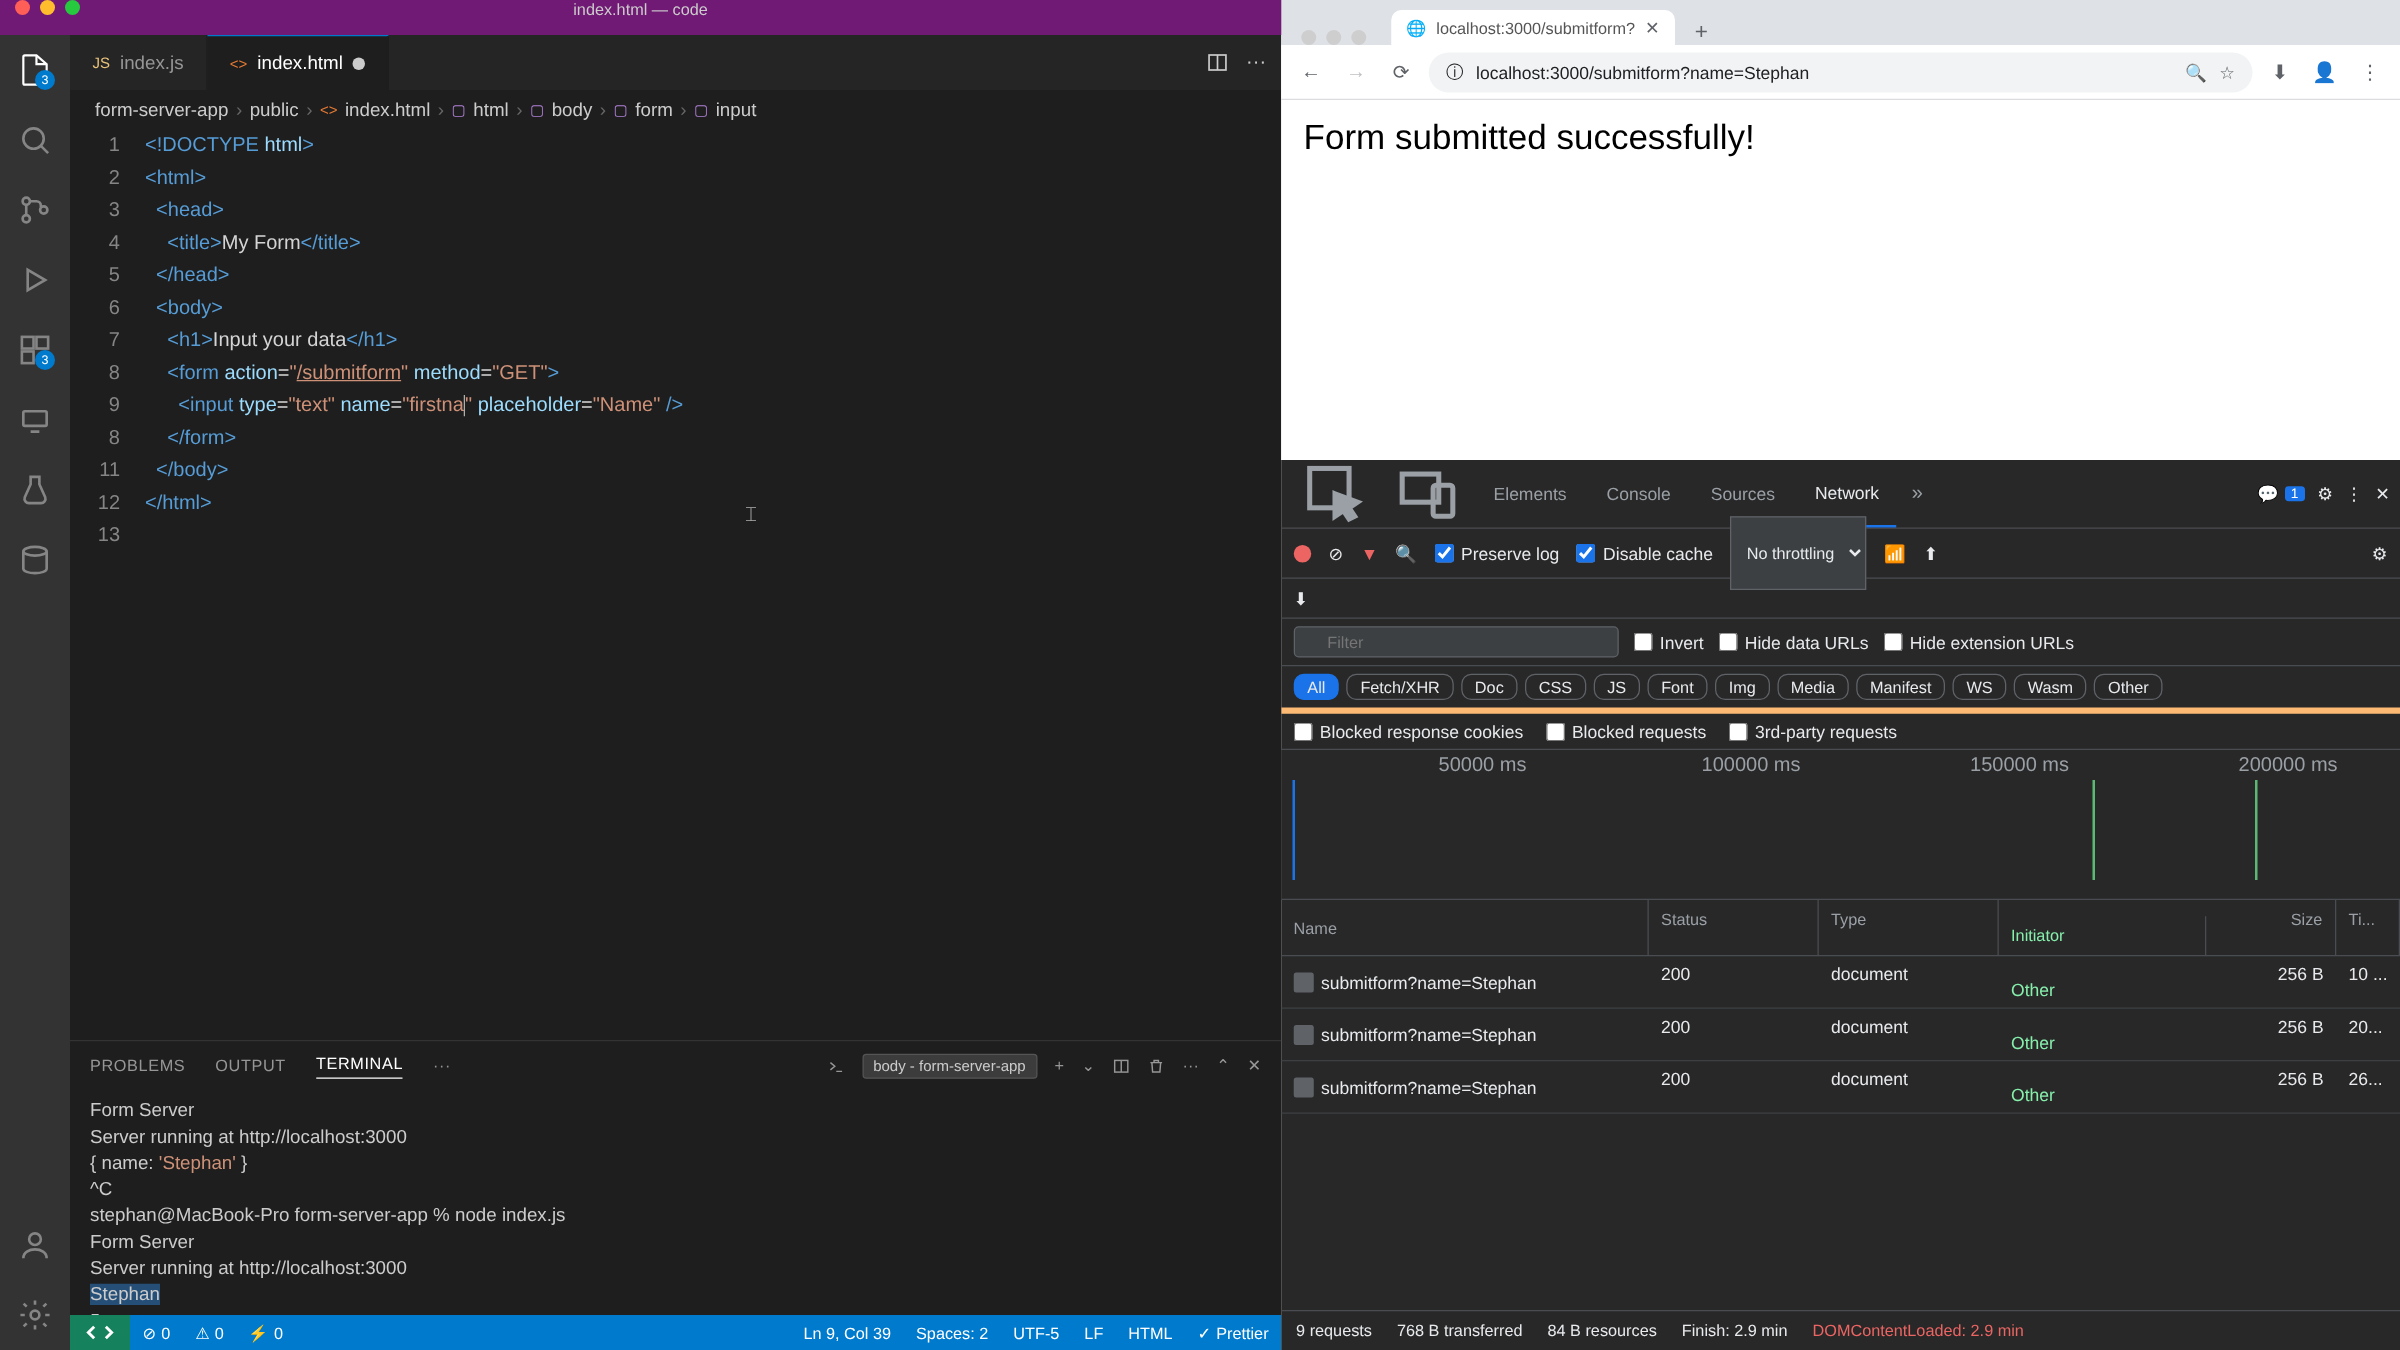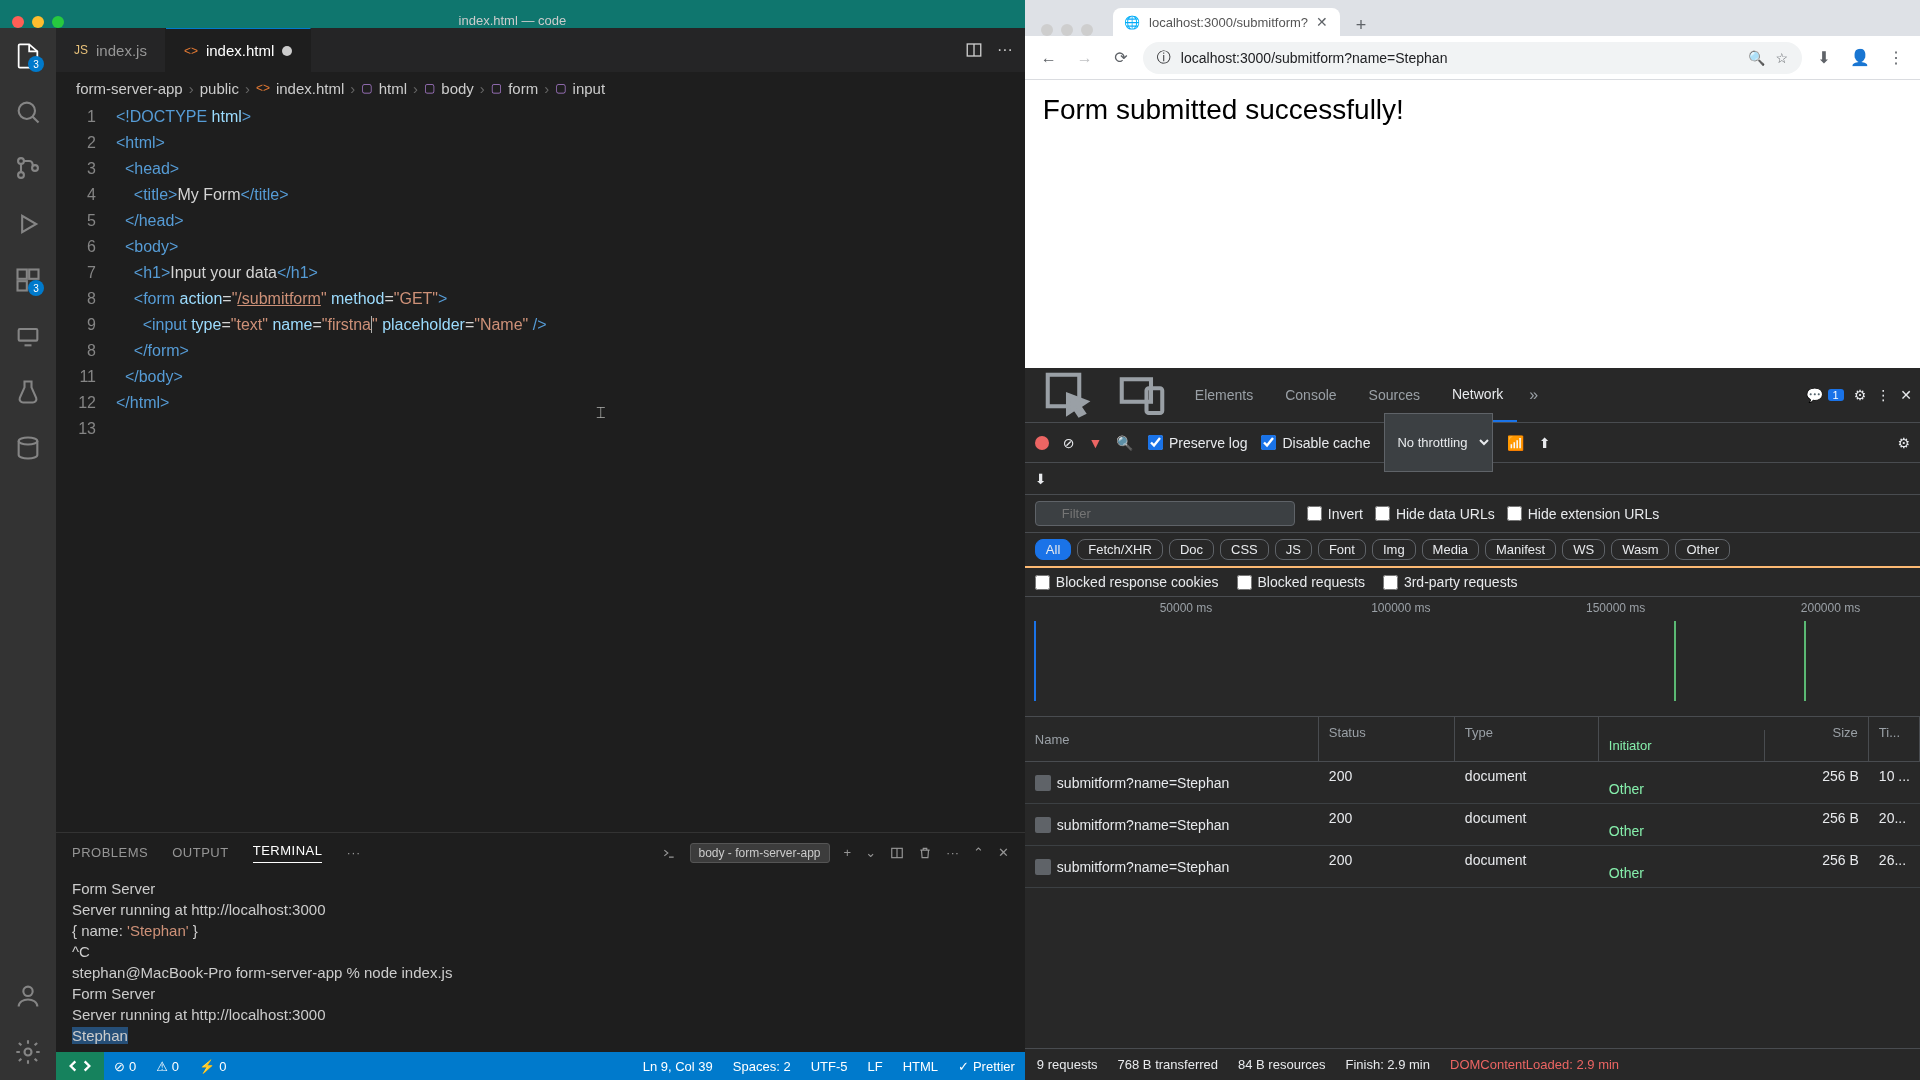--- a/index.html
+++ b/index.html
@@ -1,19 +1,19 @@
 <!DOCTYPE html>
 <html><head>
 <meta charset="utf-8">
 <style>
 * { margin: 0; padding: 0; box-sizing: border-box; font-family: -apple-system, BlinkMacSystemFont, "Segoe UI", sans-serif; }
 body { background: #1e1e1e; width: 1920px; height: 1080px; overflow: hidden; display: flex; }
 .left { width: 1040px; height: 100%; display: flex; flex-direction: column; background: #1e1e1e; }
 .right { flex: 1; height: 100%; display: flex; flex-direction: column; background: #fff; }
-.mac-title { height: 28px; background: #0f766e; display: flex; align-items: flex-end; position: relative; }
+.mac-title { height: 28px; background: #701a75; display: flex; align-items: flex-start; position: relative; }
 .traffic { display: flex; gap: 8px; padding-left: 12px; }
 .dot { width: 12px; height: 12px; border-radius: 50%; }
 .red { background: #ff5f56; } .yellow { background: #ffbd2e; } .green { background: #27c93f; }
 .title-text { position: absolute; left: 50%; transform: translateX(-50%); color: #ccc; font-size: 13px; }
 .editor-wrap { flex: 1; display: flex; overflow: hidden; }
 .activity { width: 56px; background: #333; display: flex; flex-direction: column; align-items: center; padding-top: 14px; gap: 28px; }
 .activity .ic { width: 28px; height: 28px; color: #858585; display: flex; align-items: center; justify-content: center; cursor: pointer; position: relative; }
 .activity .ic.active { color: #fff; }
 .activity .badge { position: absolute; bottom: -2px; right: -2px; background: #007acc; color: #fff; font-size: 10px; border-radius: 50%; width: 16px; height: 16px; display: flex; align-items: center; justify-content: center; }
 .activity .bottom { margin-top: auto; padding-bottom: 14px; display: flex; flex-direction: column; gap: 28px; }
@@ -67,26 +67,26 @@
 .dt-right { margin-left: auto; display: flex; align-items: center; gap: 10px; }
 .issue-badge { background: #1a73e8; color: #fff; font-size: 11px; padding: 0 5px; border-radius: 3px; }
 .dt-toolbar { height: 40px; display: flex; align-items: center; gap: 14px; padding: 0 10px; border-bottom: 1px solid #494c50; }
 .rec { width: 14px; height: 14px; border-radius: 50%; background: #ec6563; }
 .chk { display: flex; align-items: center; gap: 6px; }
 .chk input { accent-color: #1a73e8; width: 15px; height: 15px; }
 .throttle { background: #3c4043; color: #e8eaed; border: 1px solid #5f6368; padding: 20px 8px; font-size: 13px; }
 .dt-toolbar2 { height: 32px; display: flex; align-items: center; padding: 0 10px; border-bottom: 1px solid #494c50; }
 .filter-row { display: flex; align-items: center; gap: 12px; padding: 6px 10px; border-bottom: 1px solid #494c50; flex-wrap: wrap; }
 .filter-input { background: #3c4043; border: 1px solid #5f6368; color: #9aa0a6; padding: 4px 10px 4px 26px; border-radius: 4px; font-size: 13px; width: 260px; position: relative; }
-.pill-row { display: flex; gap: 6px; padding: 6px 10px; border-bottom: 2px solid #fdba74; flex-wrap: wrap; }
+.pill-row { display: flex; gap: 6px; padding: 6px 10px; border-bottom: 5px solid #fdba74; flex-wrap: wrap; }
 .pill { border: 1px solid #5f6368; padding: 2px 10px; border-radius: 8px; font-size: 13px; color: #e8eaed; cursor: pointer; }
 .pill.active { background: #1a73e8; border-color: #1a73e8; }
 .checks-row { display: flex; gap: 18px; padding: 6px 10px; border-bottom: 1px solid #494c50; }
 .timeline { height: 120px; border-bottom: 1px solid #494c50; position: relative; background: #282828; }
-.timeline .tick { position: absolute; top: 4px; font-size: 12px; color: #9aa0a6; transform: translateX(-50%); }
+.timeline .tick { position: absolute; top: 4px; font-size: 16px; color: #9aa0a6; transform: translateX(-50%); }
 .timeline .mark { position: absolute; width: 2px; height: 80px; top: 24px; background: #5bb974; }
 .net-table { flex: 1; overflow: auto; }
 .net-header { display: flex; border-bottom: 1px solid #494c50; font-size: 13px; color: #9aa0a6; }
 .net-header > div { padding: 8px 10px; border-right: 1px solid #494c50; }
 .net-row { display: flex; font-size: 14px; border-bottom: 1px solid #3c4043; }
 .net-row > div { padding: 6px 10px; overflow: hidden; text-overflow: ellipsis; white-space: nowrap; }
 .col-name { width: 294px; display: flex; align-items: center; gap: 6px; }
 .col-status { width: 136px; } .col-type { width: 144px; } .col-init { width: 166px; color: #86efac; margin-top: 13px; } .col-size { width: 104px; text-align: right; } .col-time { flex: 1; }
 .doc-ic { width: 16px; height: 16px; background: #5f6368; border-radius: 2px; display: inline-block; }
 .dt-status { height: 32px; border-top: 1px solid #494c50; display: flex; align-items: center; gap: 20px; padding: 0 12px; font-size: 13px; color: #e8eaed; }

